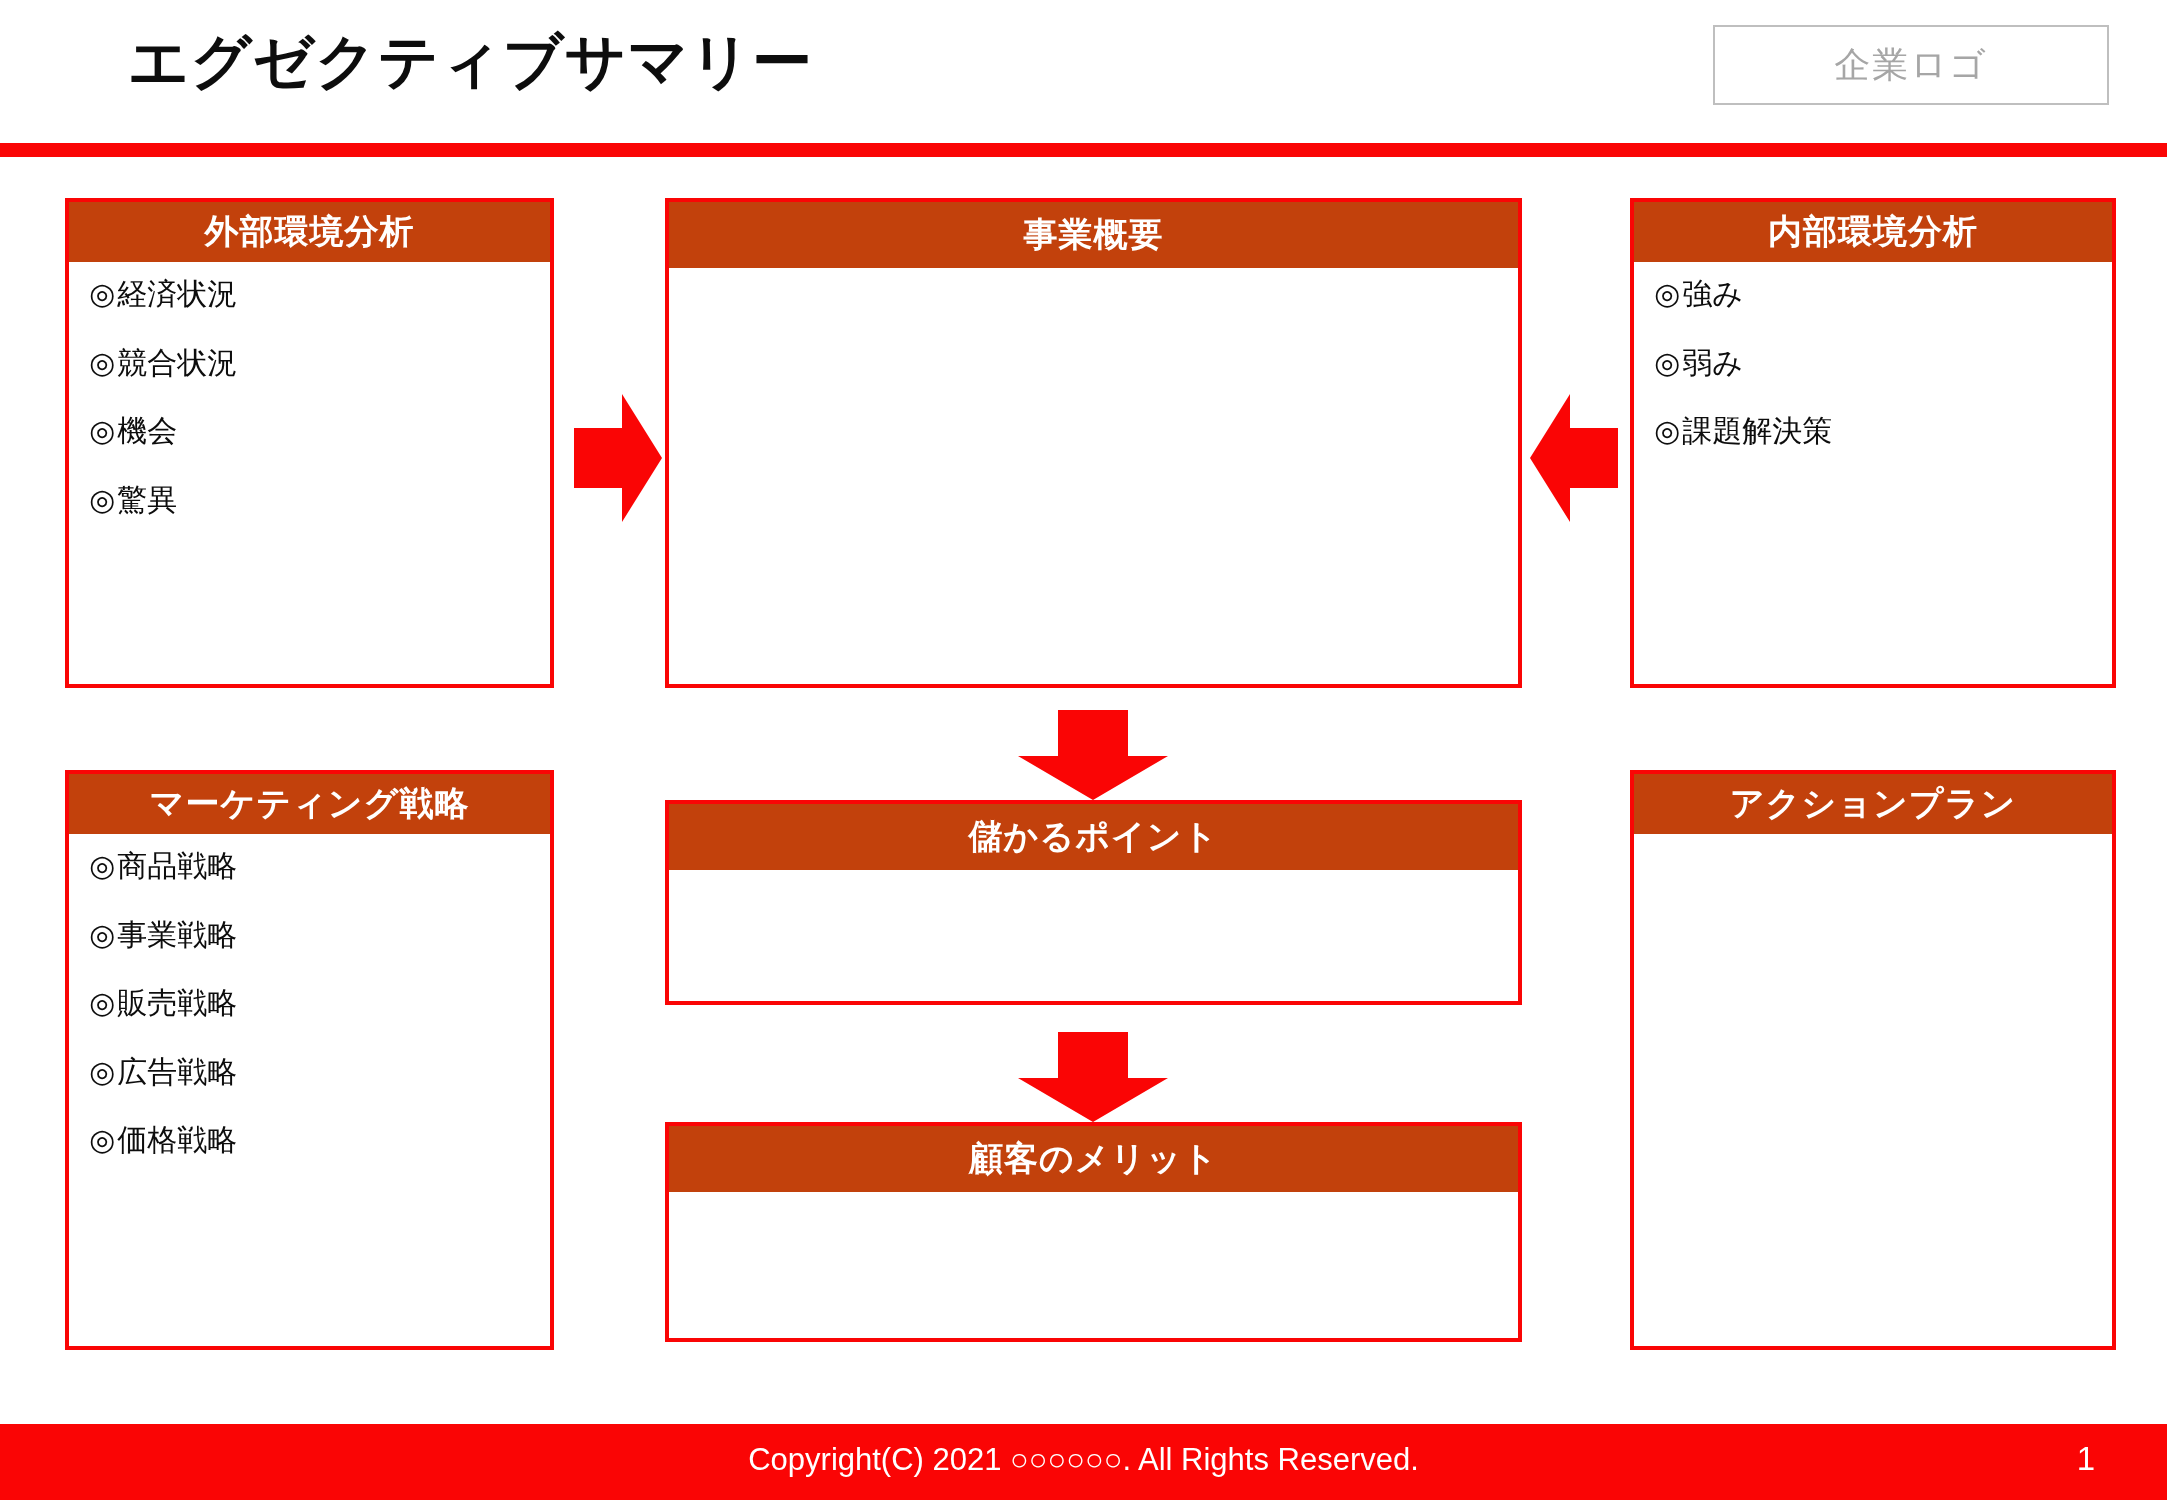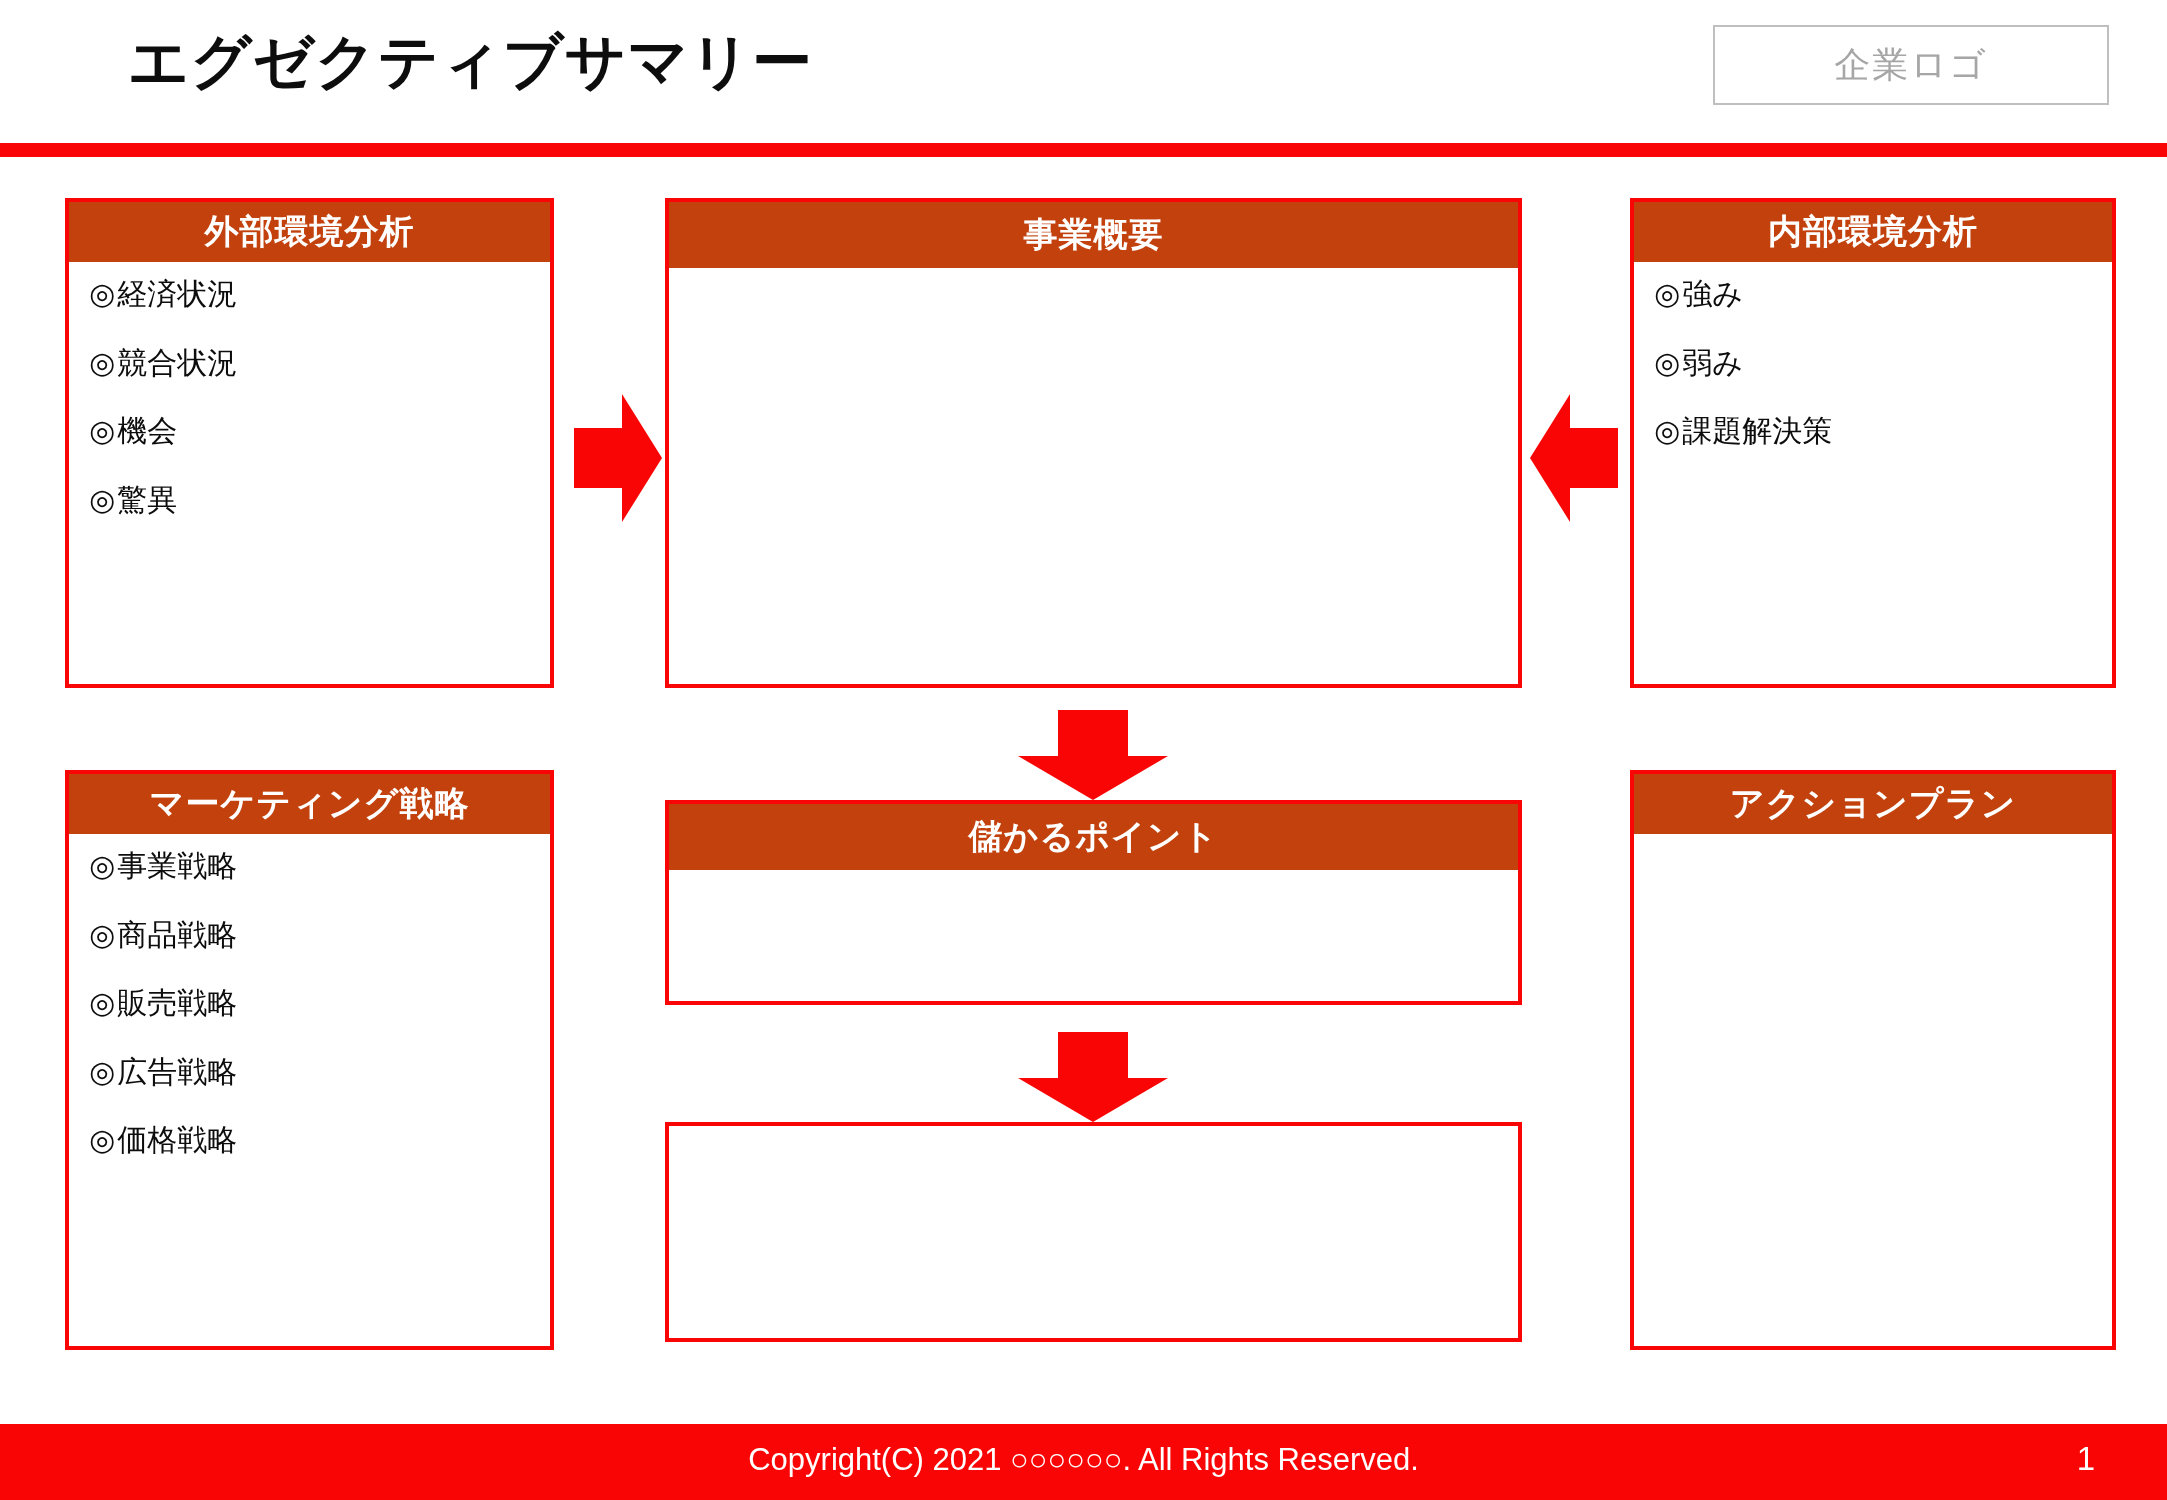--- a/index.html
+++ b/index.html
@@ -183,34 +183,35 @@
     <div class="panel-body">
       <div class="bullet-item"><span class="bullet-mark">◎</span><span>強み</span></div>
       <div class="bullet-item"><span class="bullet-mark">◎</span><span>弱み</span></div>
       <div class="bullet-item"><span class="bullet-mark">◎</span><span>課題解決策</span></div>
     </div>
   </div>
 
   <div class="panel" id="panel-marketing">
     <div class="panel-head">マーケティング戦略</div>
     <div class="panel-body">
+      <div class="bullet-item"><span class="bullet-mark">◎</span><span>商品戦略</span></div>
       <div class="bullet-item"><span class="bullet-mark">◎</span><span>事業戦略</span></div>
-      <div class="bullet-item"><span class="bullet-mark">◎</span><span>商品戦略</span></div>
       <div class="bullet-item"><span class="bullet-mark">◎</span><span>販売戦略</span></div>
       <div class="bullet-item"><span class="bullet-mark">◎</span><span>広告戦略</span></div>
       <div class="bullet-item"><span class="bullet-mark">◎</span><span>価格戦略</span></div>
     </div>
   </div>
 
   <div class="panel" id="panel-profit">
     <div class="panel-head">儲かるポイント</div>
     <div class="panel-body"></div>
   </div>
 
   <div class="panel" id="panel-benefit">
+    <div class="panel-head">顧客のメリット</div>
     <div class="panel-body"></div>
   </div>
 
   <div class="panel" id="panel-action">
     <div class="panel-head">アクションプラン</div>
     <div class="panel-body"></div>
   </div>
 
   <div class="arrow" id="arrow-right">
     <svg width="88" height="128" viewBox="0 0 88 128" xmlns="http://www.w3.org/2000/svg">

